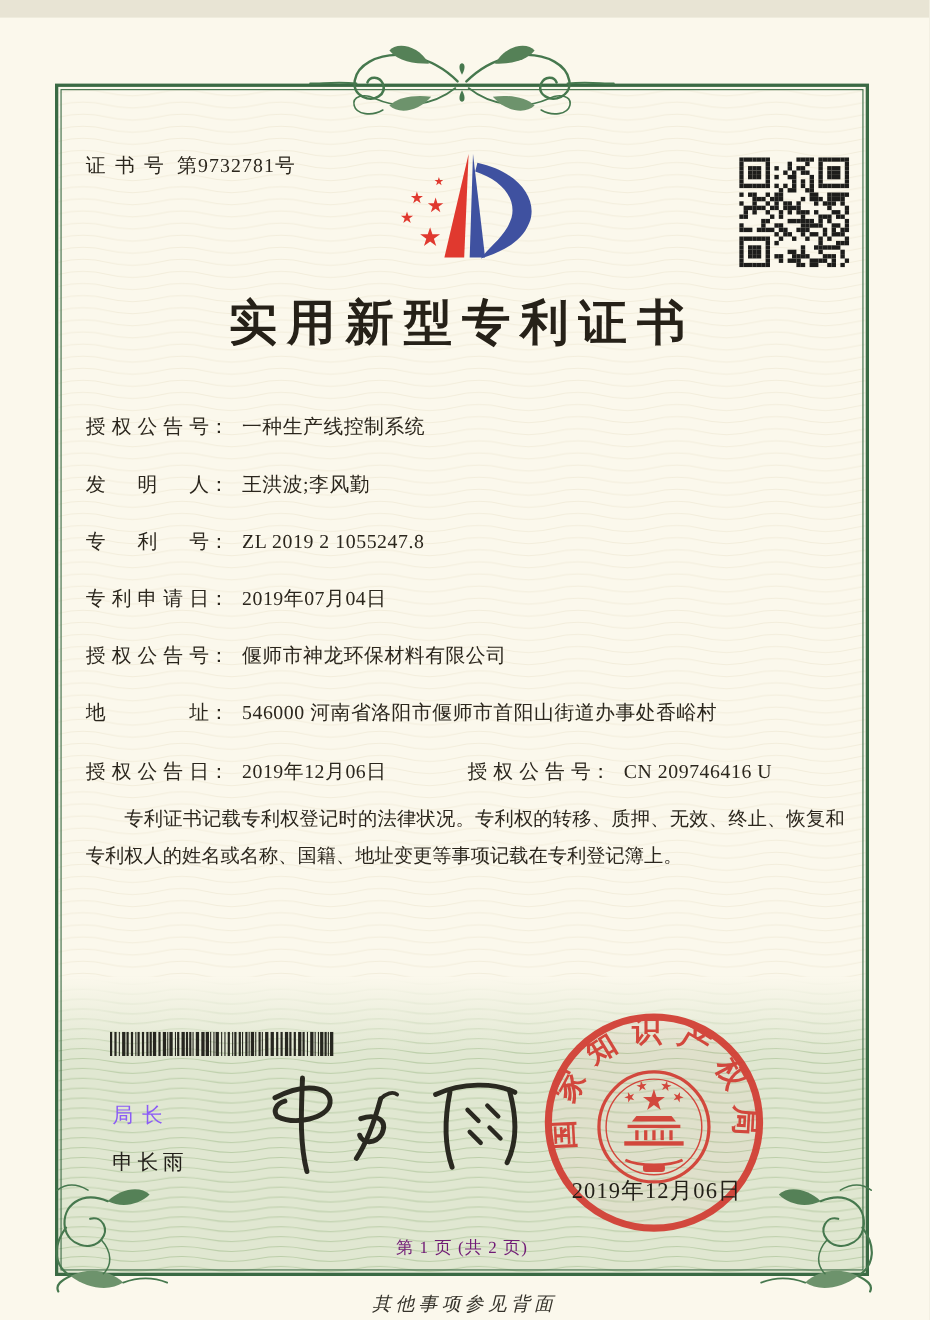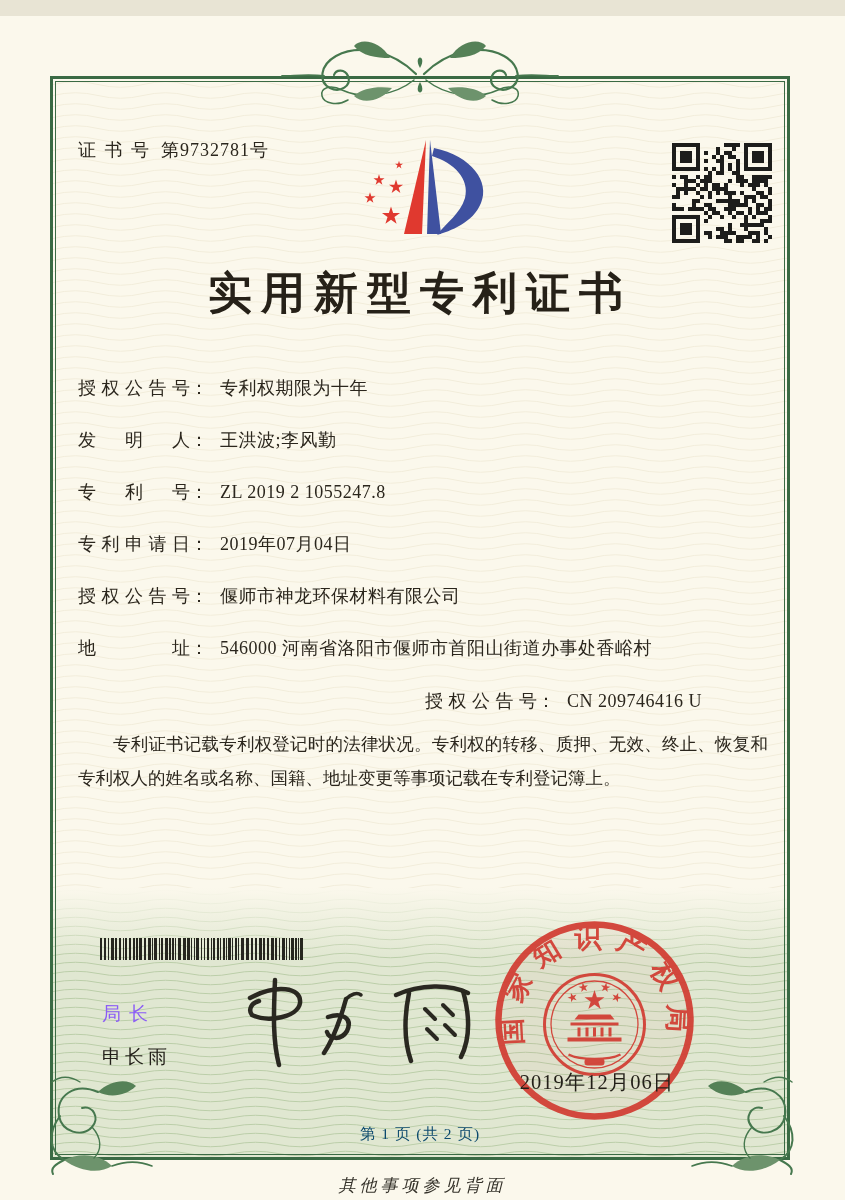--- a/index.html
+++ b/index.html
@@ -43,21 +43,21 @@
   .barcode{position:absolute;left:100px;top:922px;width:218px;height:22px;z-index:4;overflow:hidden;white-space:nowrap;}
   .barcode i{display:inline-block;height:100%;background:#26261f;vertical-align:top;}
   .director-label{position:absolute;left:102px;top:985px;font-size:19px;letter-spacing:8px;color:#8b5cf6;z-index:4;}
   .director-name{position:absolute;left:102px;top:1028px;font-size:19px;letter-spacing:4px;color:#23201a;z-index:4;}
   .signature{position:absolute;left:228px;top:952px;z-index:4;}
   .seal{position:absolute;left:492px;top:902px;z-index:5;opacity:.93;}
   .seal-date{position:absolute;left:502px;top:1052px;width:190px;text-align:center;
     font-size:20.5px;color:#221f18;letter-spacing:1px;z-index:6;}
 
   .page-info{position:absolute;left:53px;top:1108px;width:734px;text-align:center;
-    font-size:15.5px;letter-spacing:1px;color:#0c4a6e;z-index:4;}
+    font-size:15.5px;letter-spacing:1px;color:#701a75;z-index:4;}
   .back-note{position:absolute;left:0;top:1158px;width:845px;text-align:center;
     font-size:17px;letter-spacing:4px;color:#35322a;z-index:4;font-style:italic;}
 </style>
 </head>
 <body>
 
 <div class="page">
 
   <svg class="texture" width="734" height="1078">
     <defs>
@@ -439,38 +439,41 @@
       <rect x="64" y="96" width="4" height="4" fill="#1d1d1b"></rect>
       <rect x="68" y="96" width="4" height="4" fill="#1d1d1b"></rect>
       <rect x="80" y="96" width="4" height="4" fill="#1d1d1b"></rect>
       <rect x="84" y="96" width="4" height="4" fill="#1d1d1b"></rect>
       <rect x="92" y="96" width="4" height="4" fill="#1d1d1b"></rect>
     </svg>
 
   <div class="title">实用新型专利证书</div>
 
   <div class="row" style="top:360px">
-    <span class="lbl">授权公告号</span><span>：</span><span class="val">专利权期限为十年</span>
+    <span class="lbl">授权公告号</span><span>：</span><span class="val">一种生产线控制系统</span>
   </div>
   <div class="row" style="top:412px">
     <span class="lbl">发明人</span><span>：</span><span class="val">王洪波;李风勤</span>
   </div>
   <div class="row" style="top:464px">
     <span class="lbl">专利号</span><span>：</span><span class="val">ZL 2019 2 1055247.8</span>
   </div>
   <div class="row" style="top:516px">
     <span class="lbl">专利申请日</span><span>：</span><span class="val">2019年07月04日</span>
   </div>
   <div class="row" style="top:568px">
     <span class="lbl">授权公告号</span><span>：</span><span class="val">偃师市神龙环保材料有限公司</span>
   </div>
   <div class="row" style="top:620px">
     <span class="lbl">地址</span><span>：</span><span class="val">546000 河南省洛阳市偃师市首阳山街道办事处香峪村</span>
   </div>
   <div class="row" style="top:673px">
+    <span>
+      <span class="lbl">授权公告日</span><span>：</span><span class="val">2019年12月06日</span>
+    </span>
     <span class="pair2">
       <span class="lbl">授权公告号</span><span>：</span><span class="val">CN 209746416 U</span>
     </span>
   </div>
 
   <div class="body-text">
     <p>专利证书记载专利权登记时的法律状况。专利权的转移、质押、无效、终止、恢复和专利权人的姓名或名称、国籍、地址变更等事项记载在专利登记簿上。</p>
   </div>
 
   <div class="barcode" id="barcode"><i style="width: 2px; margin-right: 2px;"></i><i style="width: 2px; margin-right: 2px;"></i><i style="width: 1px; margin-right: 2px;"></i><i style="width: 3px; margin-right: 1px;"></i><i style="width: 2px; margin-right: 2px;"></i><i style="width: 2px; margin-right: 2px;"></i><i style="width: 1px; margin-right: 1px;"></i><i style="width: 2px; margin-right: 2px;"></i><i style="width: 2px; margin-right: 2px;"></i><i style="width: 2px; margin-right: 1px;"></i><i style="width: 2px; margin-right: 1px;"></i><i style="width: 3px; margin-right: 2px;"></i><i style="width: 2px; margin-right: 2px;"></i><i style="width: 3px; margin-right: 1px;"></i><i style="width: 1px; margin-right: 1px;"></i><i style="width: 3px; margin-right: 2px;"></i><i style="width: 1px; margin-right: 1px;"></i><i style="width: 2px; margin-right: 2px;"></i><i style="width: 3px; margin-right: 1px;"></i><i style="width: 2px; margin-right: 1px;"></i><i style="width: 2px; margin-right: 1px;"></i><i style="width: 1px; margin-right: 2px;"></i><i style="width: 3px; margin-right: 2px;"></i><i style="width: 3px; margin-right: 1px;"></i><i style="width: 3px; margin-right: 1px;"></i><i style="width: 1px; margin-right: 2px;"></i><i style="width: 1px; margin-right: 1px;"></i><i style="width: 3px; margin-right: 2px;"></i><i style="width: 1px; margin-right: 2px;"></i><i style="width: 1px; margin-right: 2px;"></i><i style="width: 2px; margin-right: 2px;"></i><i style="width: 1px; margin-right: 1px;"></i><i style="width: 2px; margin-right: 2px;"></i><i style="width: 2px; margin-right: 1px;"></i><i style="width: 1px; margin-right: 2px;"></i><i style="width: 2px; margin-right: 1px;"></i><i style="width: 1px; margin-right: 1px;"></i><i style="width: 3px; margin-right: 1px;"></i><i style="width: 1px; margin-right: 2px;"></i><i style="width: 2px; margin-right: 1px;"></i><i style="width: 1px; margin-right: 2px;"></i><i style="width: 3px; margin-right: 2px;"></i><i style="width: 3px; margin-right: 2px;"></i><i style="width: 2px; margin-right: 2px;"></i><i style="width: 2px; margin-right: 2px;"></i><i style="width: 3px; margin-right: 1px;"></i><i style="width: 2px; margin-right: 2px;"></i><i style="width: 2px; margin-right: 2px;"></i><i style="width: 3px; margin-right: 1px;"></i><i style="width: 2px; margin-right: 2px;"></i><i style="width: 1px; margin-right: 2px;"></i><i style="width: 3px; margin-right: 1px;"></i><i style="width: 1px; margin-right: 2px;"></i><i style="width: 1px; margin-right: 1px;"></i><i style="width: 3px; margin-right: 1px;"></i><i style="width: 2px; margin-right: 1px;"></i><i style="width: 1px; margin-right: 1px;"></i><i style="width: 3px; margin-right: 2px;"></i></div>

